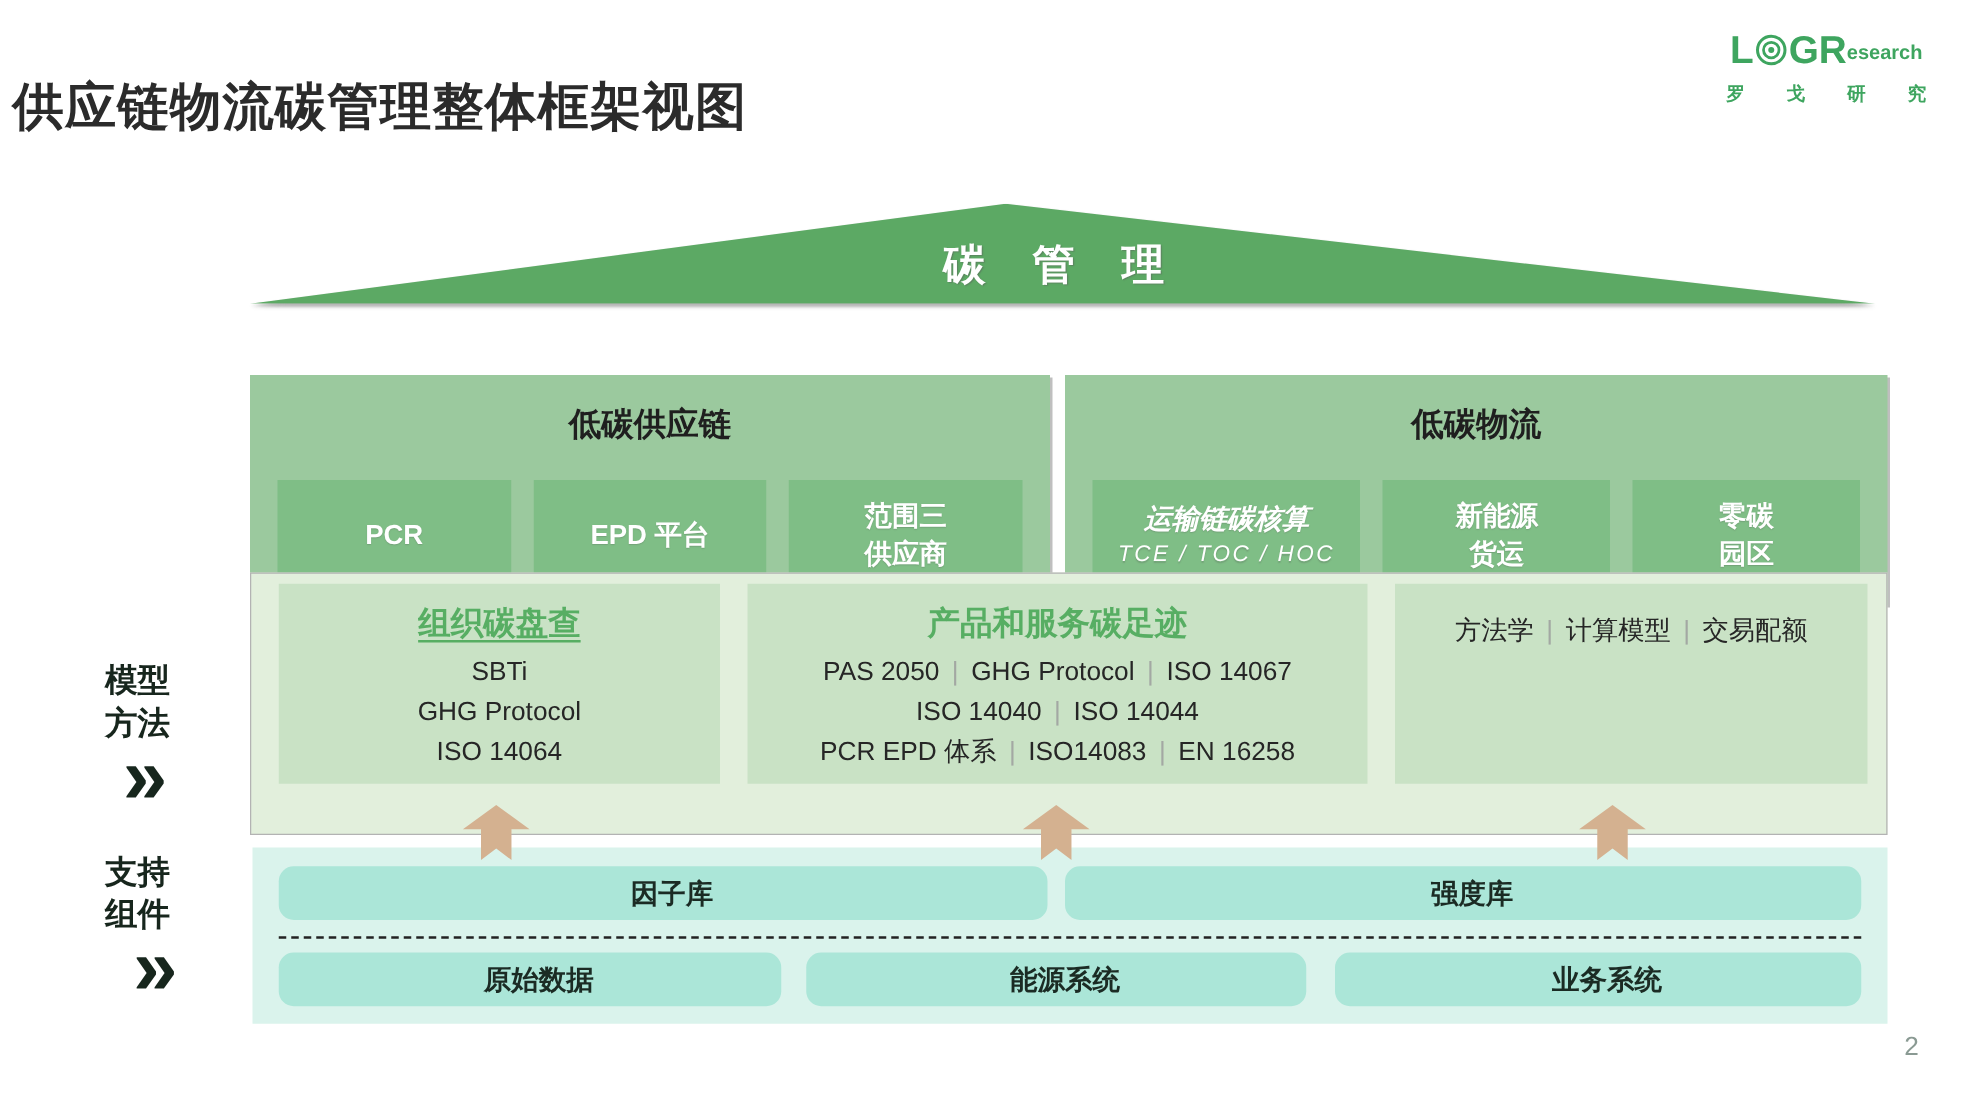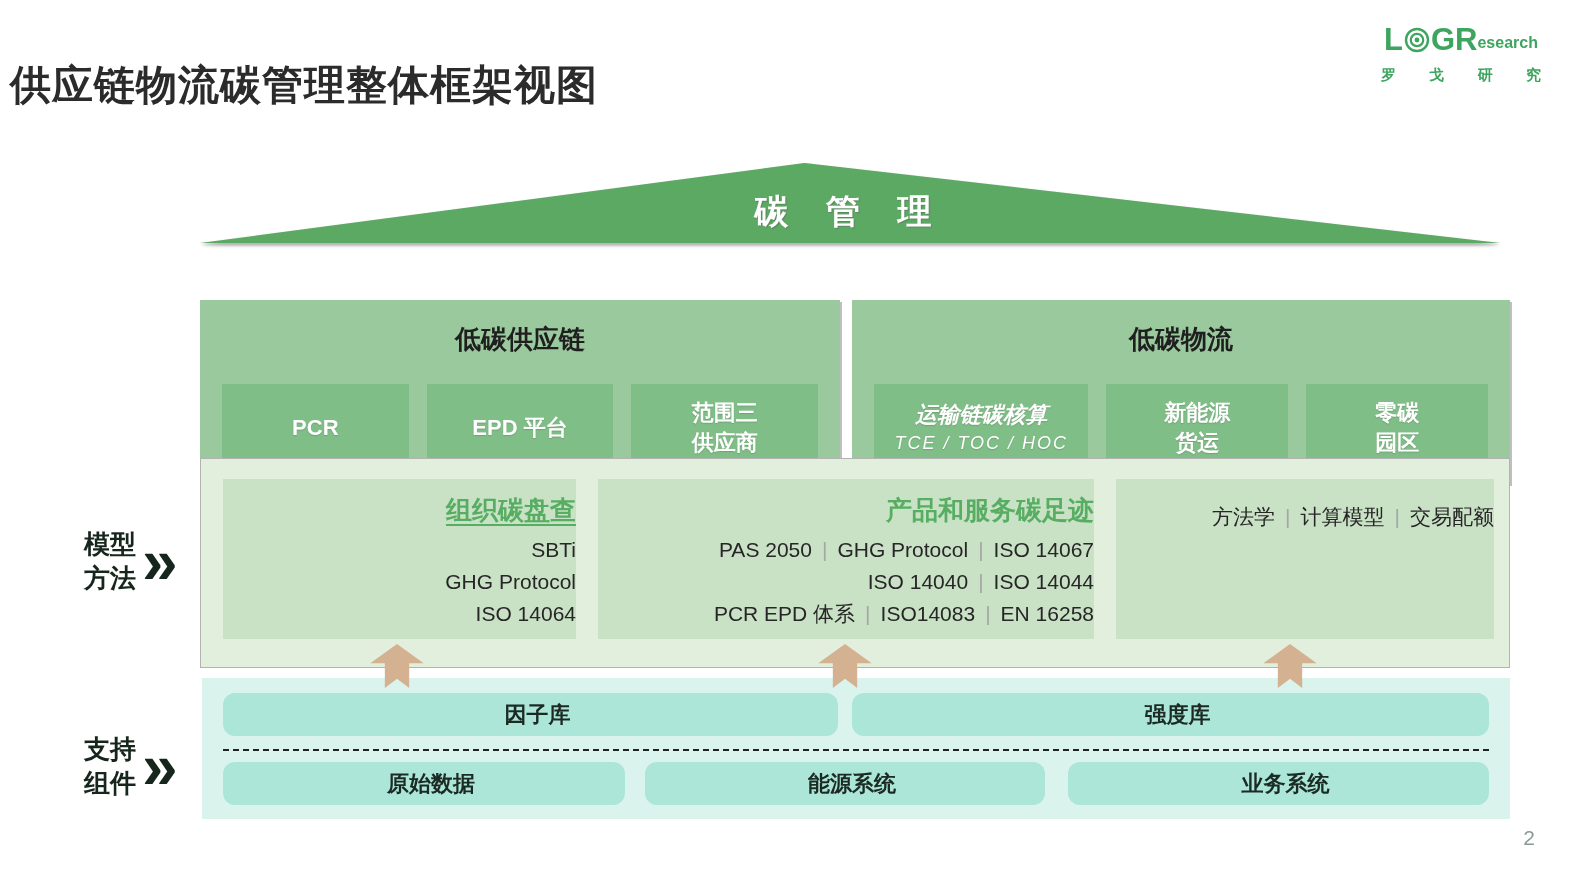--- a/index.html
+++ b/index.html
@@ -39,34 +39,34 @@
   .pillar-item { flex:1; background:#7fbe86; display:flex; flex-direction:column;
                  align-items:center; justify-content:center; color:#ffffff;
                  font-size:22px; font-weight:800; line-height:30px; text-align:center;
                  text-shadow:0 1px 1px rgba(80,80,80,.25); }
   .pillar-item-wide { flex:1.18;font-style:italic; }
   .pillar-item .subtext { font-size:18px; font-weight:400; letter-spacing:2px; line-height:26px; }
 
   
   .mm-panel { position:absolute; left:200px; top:458px; width:1310px; height:210px;
               background:#e2efdc; border:1px solid #b3b3b3; }
-  .mm-box { position:absolute; top:20px; height:160px; background:#c9e2c5;
-            text-align:right; color:#262626; }
+  .mm-box { position:absolute; top:8px; height:160px; background:#c9e2c5;
+            text-align:center; color:#262626; }
   .mm-box1 { left:22px; width:353px; }
   .mm-box2 { left:397px; width:496px; }
   .mm-box3 { left:915px; width:378px; }
   .mm-title { font-size:26px; font-weight:800; color:#57ae63; padding-top:14px; }
   .mm-title.underlined { text-decoration:underline; text-underline-offset:5px; }
   .mm-body { margin-top:6px; font-size:21px; line-height:33px; }
   .mm-row { line-height:32px; white-space:nowrap; }
   .sep { color:#a3a8a3; font-weight:300; padding:0 10px; }
   .mm-box3 .mm-body { margin-top:22px; }
 
   
-  .side-label { position:absolute; display:flex; align-items:center; color:#17261d; }
+  .side-label { position:absolute; display:flex; align-items:center; color:#17261d;flex-direction:column; }
   .side-label-text { font-size:26px; font-weight:800; line-height:34px; text-align:left; }
   .chevron { font-size:64px; font-weight:800; line-height:50px; margin-left:6px;
              letter-spacing:-6px; }
 
   
   .up-arrow { position:absolute; width:58px; height:44px; background:#d4b190; z-index:5;
               clip-path:polygon(50% 0, 96% 44%, 71% 44%, 71% 100%, 50% 79%, 29% 100%, 29% 44%, 4% 44%); }
 
   
   .support-panel { position:absolute; left:202px; top:678px; width:1308px; height:141px;
@@ -180,21 +180,21 @@
   </div>
 
   <div class="side-label" style="left:84px; top:527px;">
     <div class="side-label-text">
       <div>模型</div>
       <div>方法</div>
     </div>
     <div class="chevron">»</div>
   </div>
 
-  <div class="side-label" style="left:84px; top:732px;">
+  <div class="side-label" style="left:84px; top:680px;align-items:flex-end;">
     <div class="side-label-text">
       <div>支持</div>
       <div>组件</div>
     </div>
     <div class="chevron">»</div>
   </div>
 
   <div class="up-arrow" style="left:368px; top:644px;"></div>
   <div class="up-arrow" style="left:816px; top:644px;"></div>
   <div class="up-arrow" style="left:1261px; top:644px;"></div>

